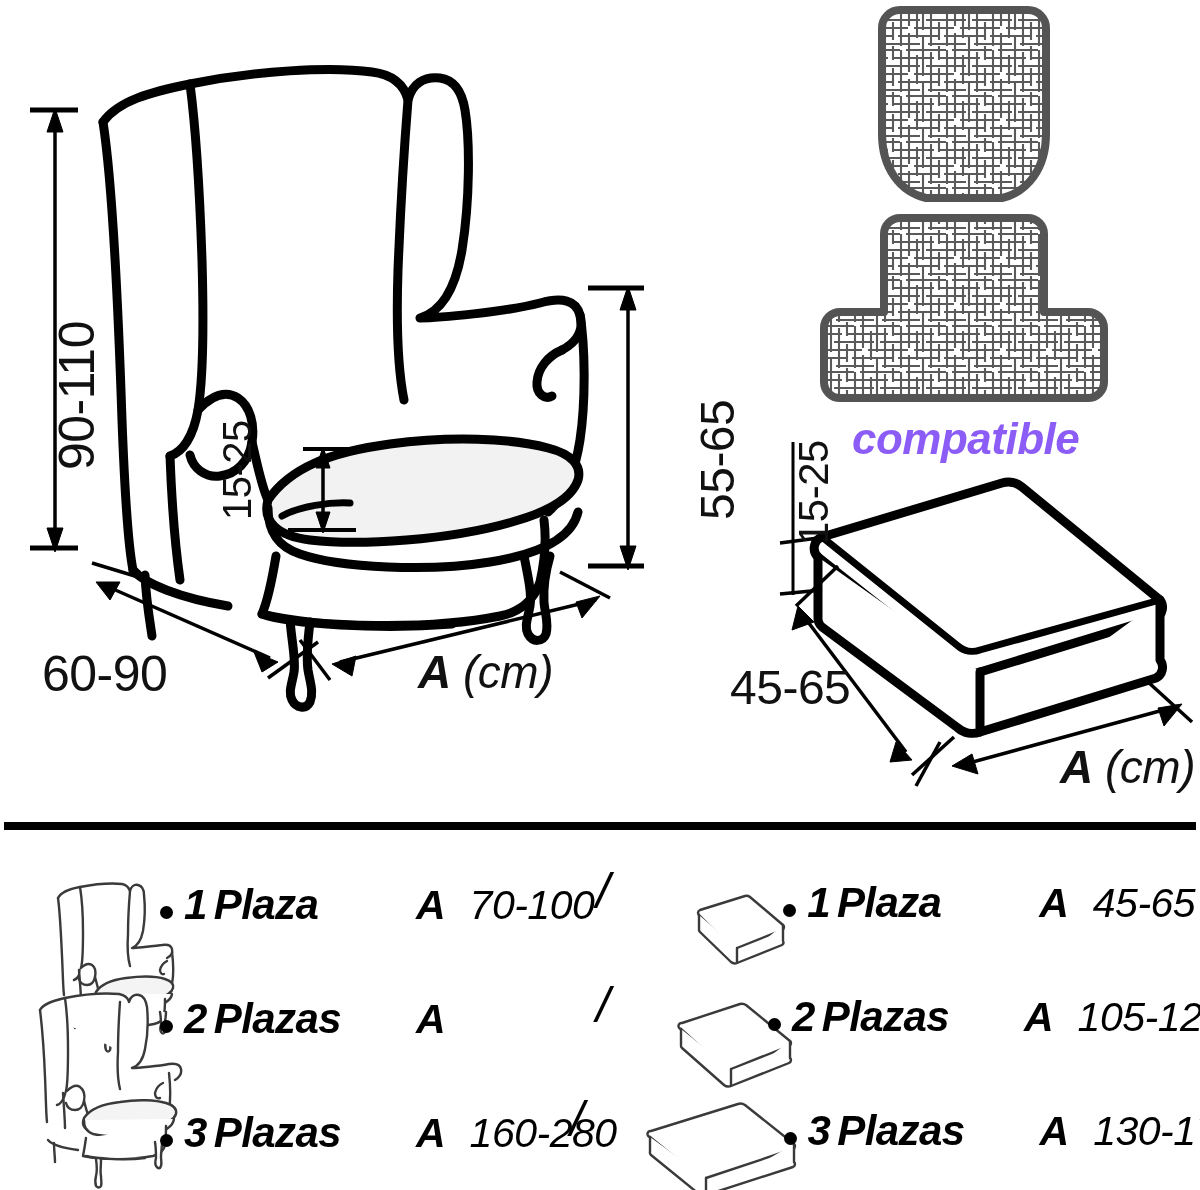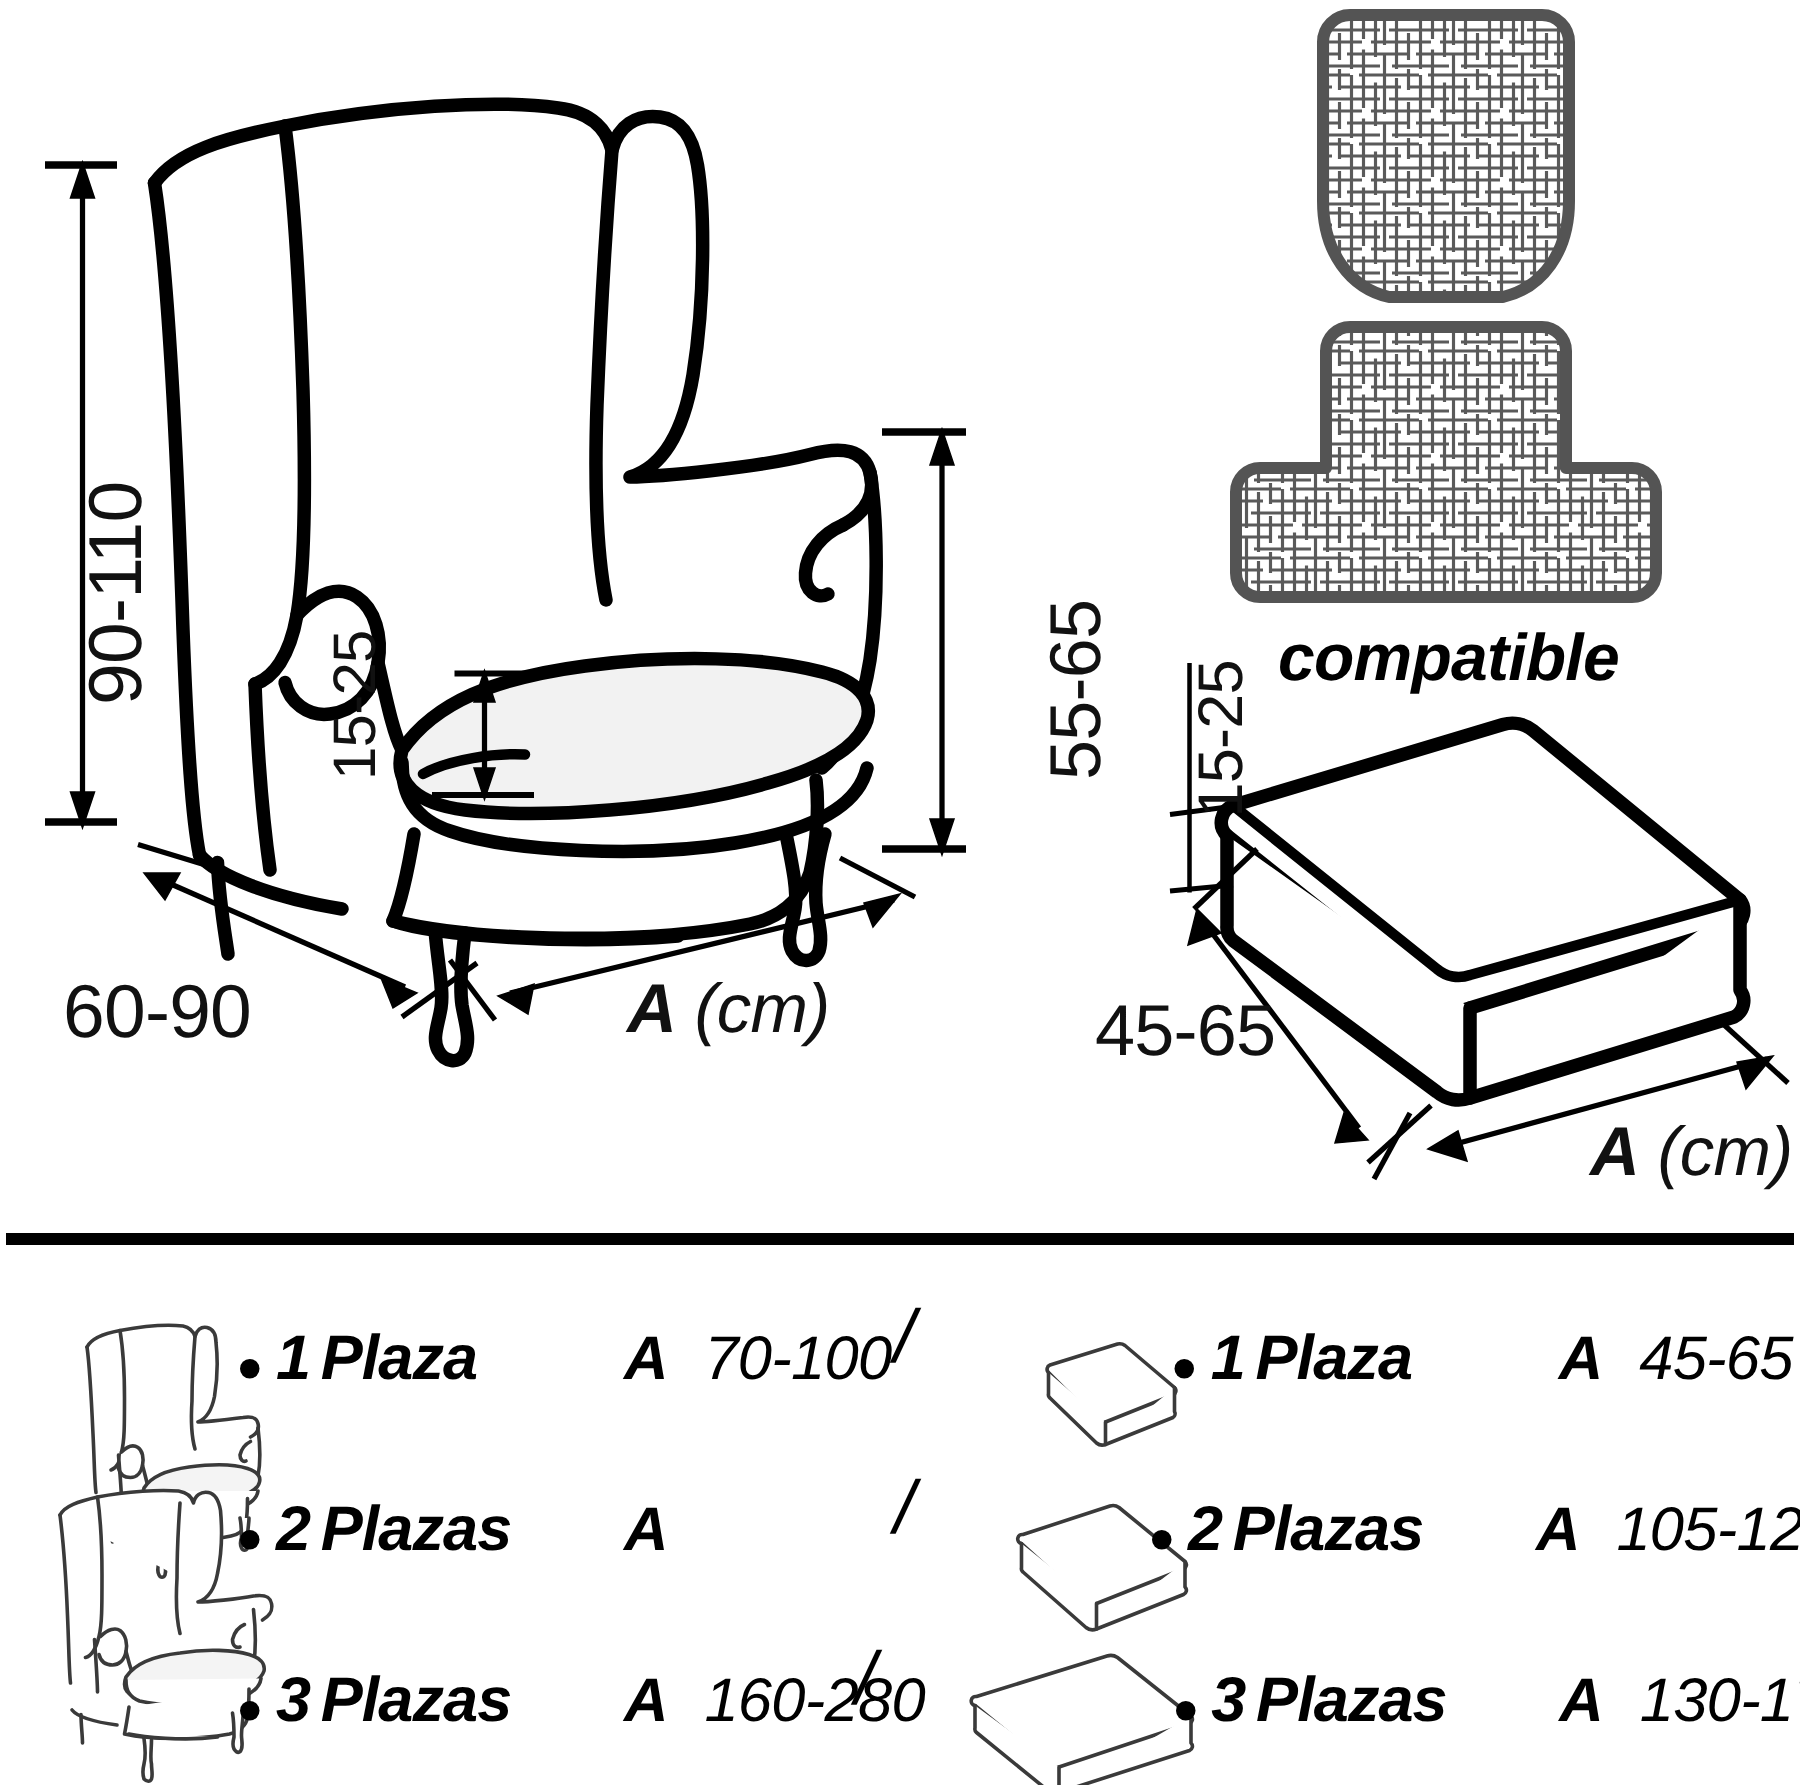--- a/index.html
+++ b/index.html
@@ -63,21 +63,21 @@
 
   
   .compatible-label {
     position: absolute;
     left: 852px;
     top: 414px;
     font-size: 44px;
     font-weight: 700;
     font-style: italic;
     letter-spacing: -0.5px;
-    color: #000000;
+    color: #8b5cf6;
   }
 
   
   .divider {
     position: absolute;
     left: 4px;
     top: 822px;
     width: 1192px;
     height: 8px;
     background: #000;
@@ -89,21 +89,21 @@
     left: 0;
     top: 848px;
     width: 1200px;
     height: 342px;
     display: flex;
     flex-direction: column;
   }
   .legend-row {
     flex: 1 1 0;
     display: flex;
-    align-items: center;
+    align-items: flex-start;
     position: relative;
     gap: 19px;
   }
   .col-left, .col-right {
     display: flex;
     align-items: center;
   }
   .col-left { width: 620px; }
   .col-right { width: 580px; }
 

